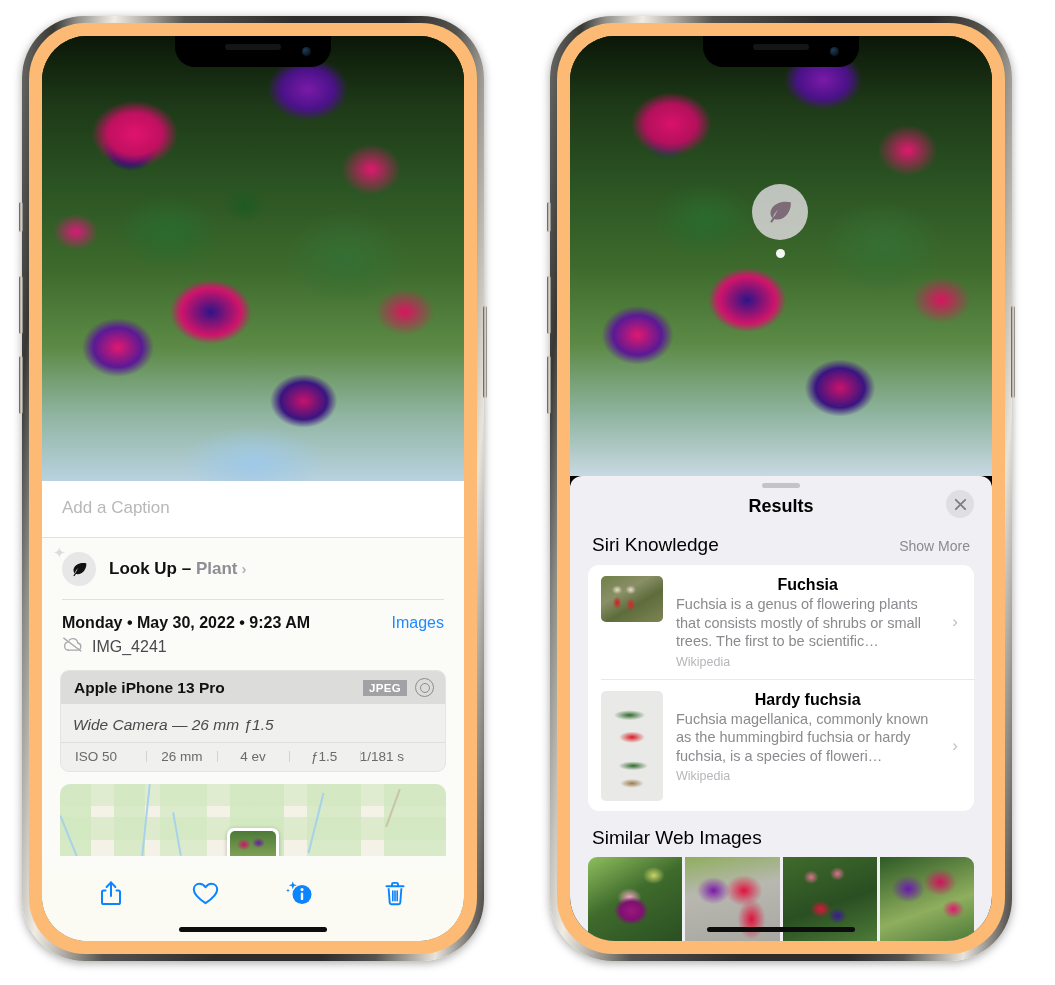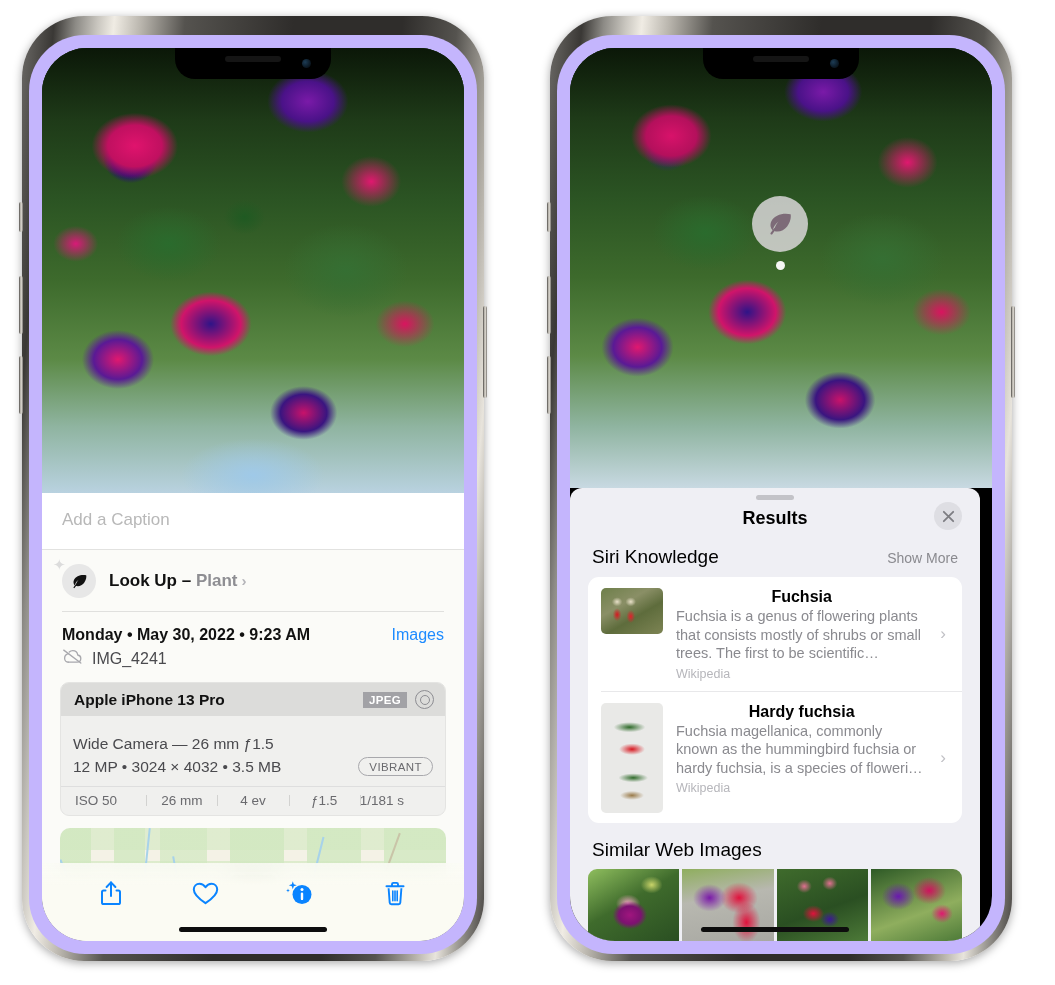--- a/index.html
+++ b/index.html
@@ -15,22 +15,21 @@
   .phone { position: absolute; }
   .phone-body {
     position: absolute; inset: 0;
     border-radius: 62px;
     background: linear-gradient(95deg,#6d6b68 0%,#3a3835 6%,#8d8b86 10%,#c9c6bf 14%,#f0ece4 17%,#b9b5ad 22%,#55534f 30%,#2f2d2b 50%,#2f2d2b 70%,#55534f 80%,#b2aea6 87%,#e8e4dc 91%,#9c9993 95%,#423f3c 100%);
     box-shadow: 0 2px 10px rgba(0,0,0,.35);
   }
   .phone-inner {
     position: absolute; inset: 7px;
     border-radius: 56px;
-    background: #c4b5fd;
-    margin-top: 12px;
+    background: #fdba74;
   }
   .screen {
     position: absolute; inset: 13px;
     border-radius: 45px;
     overflow: hidden;
     background: #000;
   }
   .notch {
     position: absolute; top: 0; left: 50%; transform: translateX(-50%);
     width: 156px; height: 31px;
@@ -148,21 +147,21 @@
     background: #a2a2a6; color: #fff; font-size: 11.5px; font-weight: bold;
     padding: 2px 6px; border-radius: 0; letter-spacing: .3px;
   }
   .aperture-icon {
     width: 19px; height: 19px; border-radius: 50%;
     border: 1.4px solid #8d8d92; display:flex; align-items:center; justify-content:center;
   }
   .aperture-icon::after {
     content:""; width: 8px; height: 8px; border-radius: 50%; border: 1.4px solid #8d8d92;
   }
-  .exif-body { padding: 19px 12px 4px 12px; }
+  .exif-body { padding: 12px 12px 4px 12px; font-style: italic; }
   .exif-line1 { font-size: 15.5px; color: #4a4a4e; padding-bottom: 4px; }
   .exif-line2 { display:flex; align-items:center; justify-content: space-between; padding-bottom: 6px; }
   .exif-line2 .txt { font-size: 15.5px; color: #4a4a4e; }
   .chip-vibrant {
     border: 1.2px solid #a8a8ac; color: #6a6a6e; font-size: 11.5px;
     padding: 2.5px 10px; border-radius: 11px; letter-spacing: .4px;
   }
   .exif-foot {
     display: flex; align-items: center; border-top: 1px solid #dedede;
     padding: 6px 8px 7px 8px;
@@ -205,21 +204,21 @@
     padding: 12px 22px 0 22px;
   }
   .tb-btn { width: 40px; height: 36px; display: flex; align-items: center; justify-content: center; }
   .home-ind {
     position: absolute; left: 50%; transform: translateX(-50%); bottom: 9px;
     width: 148px; height: 5px; border-radius: 3px; background: #0d0d0d;
   }
 
   
   .results-sheet {
-    position: absolute; left: 0; right: 12px; bottom: 0;
+    position: absolute; left: 0; right: 0; bottom: 0;
     background: #efeff4;
     border-radius: 12px 12px 0 0;
     display: flex; flex-direction: column;
     overflow: hidden;
   }
   .grabber {
     width: 38px; height: 5px; border-radius: 3px; background: #c3c3c8;
     margin: 7px auto 0 auto;
   }
   .res-head {
@@ -365,24 +364,20 @@
           <div class="exif-card">
             <div class="exif-head">
               <div class="exif-device">Apple iPhone 13 Pro</div>
               <div class="exif-head-right">
                 <span class="chip-jpeg">JPEG</span>
                 <span class="aperture-icon"></span>
               </div>
             </div>
             <div class="exif-body">
               <div class="exif-line1">Wide Camera — 26 mm ƒ1.5</div>
-              <div class="exif-line2">
-                <span class="txt">12 MP • 3024 × 4032 • 3.5 MB</span>
-                <span class="chip-vibrant">VIBRANT</span>
-              </div>
             </div>
             <div class="exif-foot">
               <span class="cell">ISO 50</span>
               <span class="cell">26 mm</span>
               <span class="cell">4 ev</span>
               <span class="cell">ƒ1.5</span>
               <span class="cell">1/181 s</span>
             </div>
           </div>
 

